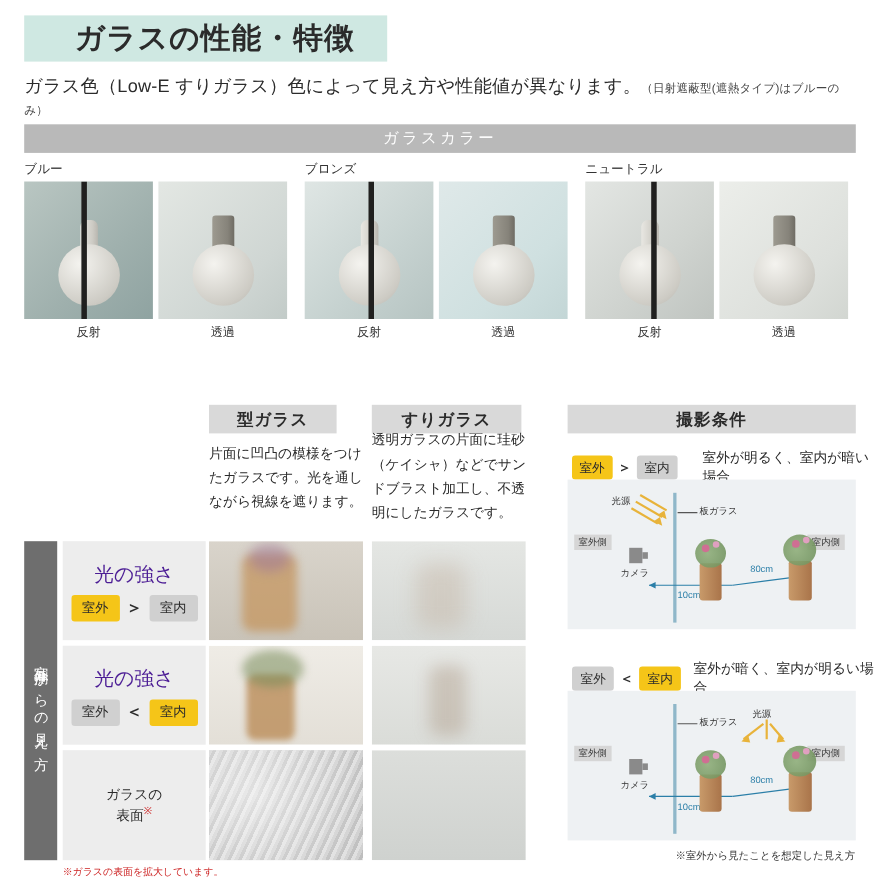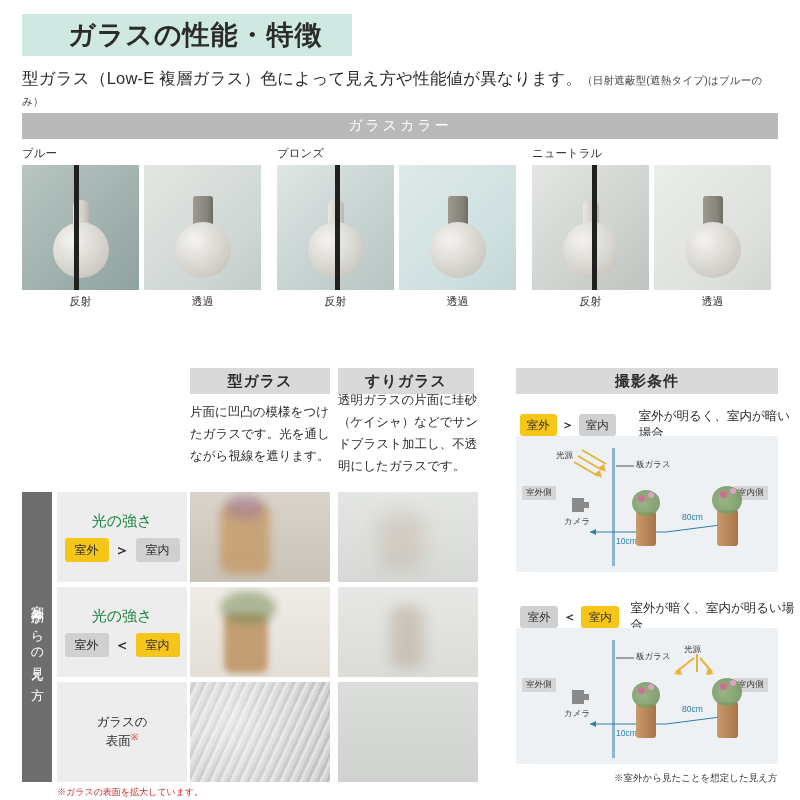--- a/index.html
+++ b/index.html
@@ -85,21 +85,21 @@
     writing-mode: vertical-rl; text-orientation: upright;
     display:flex; align-items:center; justify-content:center;
     font-size: 13px; letter-spacing: 3px;
   }
 
   .lightcell {
     position:absolute; left:57px; width:130px; height:90px;
     background:#ededed; display:flex; flex-direction:column;
     align-items:center; justify-content:center; gap:7px;
   }
-  .lightcell .t { font-size: 15px; color:#15803d; }
+  .lightcell .t { font-size: 18px; color:#4c1d95; }
   .chips { display:flex; align-items:center; gap:6px; }
   .chip {
     width: 44px; height: 24px; border-radius: 3px;
     display:flex; align-items:center; justify-content:center;
     font-size: 12px; color:#2b2b2b;
   }
   .chip.y { background:#f5c518; }
   .chip.g { background:#d0d0d0; }
   .gt { font-size: 15px; font-weight:bold; color:#2b2b2b; }
 
@@ -126,21 +126,21 @@
   .note-r { position:absolute; font-size:9.5px; color:#333; }
 </style>
 </head>
 <body>
 
 <div class="header">
   <div class="header-title">ガラスの性能・特徴</div>
 </div>
 
 <div class="lead">
-  <span>型ガラス（Low-E 複層ガラス）色によって見え方や性能値が異なります。</span><span class="note">（日射遮蔽型(遮熱タイプ)はブルーのみ）</span>
+  <span>ガラス色（Low-E すりガラス）色によって見え方や性能値が異なります。</span><span class="note">（日射遮蔽型(遮熱タイプ)はブルーのみ）</span>
 </div>
 
 <div class="band">
   <span>ガラスカラー</span>
 </div>
 
 <div class="color-group" style="left:22px;">
   <div class="group-label">ブルー</div>
   <div class="pair">
     <div class="photo" style="background:linear-gradient(135deg,#b9c6c2,#9fb0ad 60%,#8fa3a1);">
@@ -202,21 +202,21 @@
           <div class="body"></div>
         </div>
     </div>
   </div>
   <div class="caps">
     <div class="cap">反射</div>
     <div class="cap">透過</div>
   </div>
 </div>
 
-<div class="sec-title" style="left:190px; top:368px; width:140px;">
+<div class="sec-title" style="left:190px; top:368px; width:116px;">
   <span>型ガラス</span>
 </div>
 <div class="sec-body" style="left:190px; top:402px; width:140px;">片面に凹凸の模様をつけたガラスです。光を通しながら視線を遮ります。</div>
 
 <div class="sec-title" style="left:338px; top:368px; width:136px;">
   <span>すりガラス</span>
 </div>
 <div class="sec-body" style="left:338px; top:390px; width:150px;">透明ガラスの片面に珪砂（ケイシャ）などでサンドブラスト加工し、不透明にしたガラスです。</div>
 
 <div class="vtab">室外側からの見え方</div>

